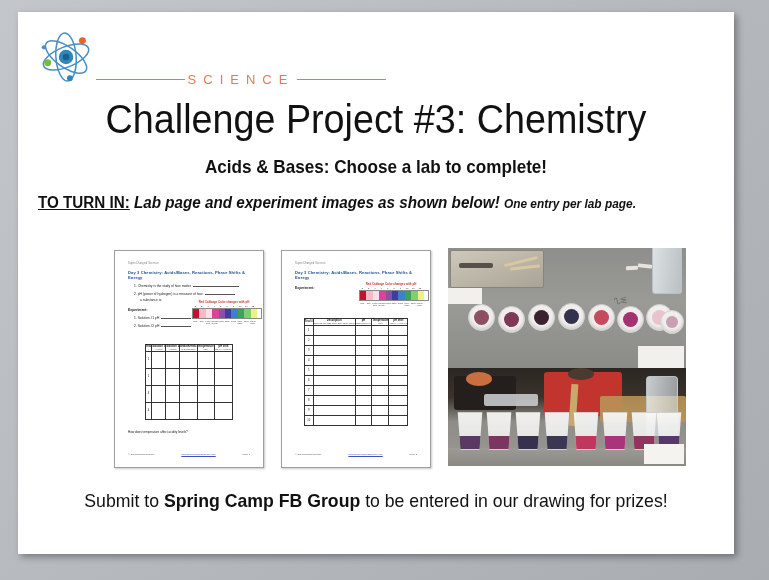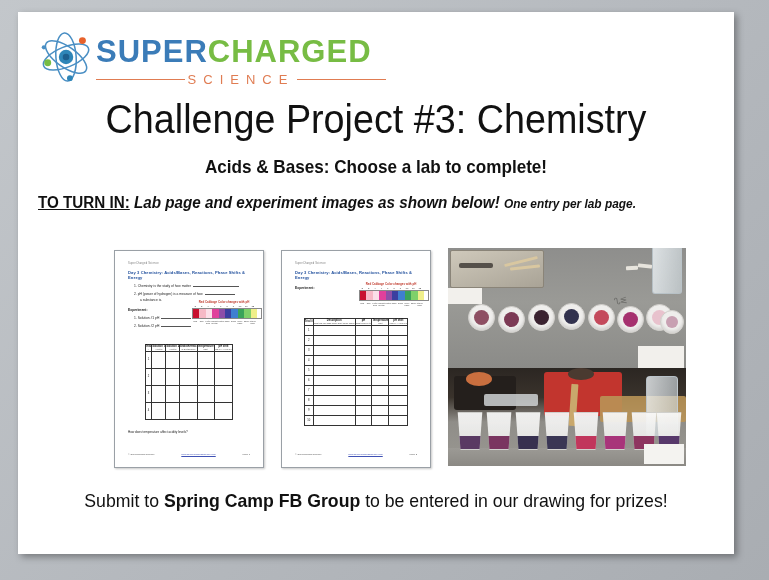--- a/index.html
+++ b/index.html
@@ -141,21 +141,20 @@
         <ellipse cx="29" cy="28" rx="25" ry="10.5" transform="rotate(35 29 28)"></ellipse>
         <ellipse cx="29" cy="28" rx="25" ry="10.5" transform="rotate(86 29 28)"></ellipse>
       </g>
       <circle cx="29" cy="28" r="7.5" fill="#2f86b8"></circle>
       <circle cx="29" cy="28" r="3.4" fill="#1d5f8e"></circle>
       <circle cx="46" cy="11" r="3.6" fill="#e8622b"></circle>
       <circle cx="10" cy="34" r="3.6" fill="#76bc44"></circle>
       <circle cx="33" cy="50" r="3.0" fill="#2f86b8"></circle>
       <circle cx="6" cy="18" r="2.2" fill="#4a8fc4"></circle>
     </svg>
-    <div class="logo-word"><span class="w-super">SUPER</span><span class="w-charged">CHARGED</span></div>
     <div class="logo-sci-wrap">
       <span class="sci-line"></span>
       <span class="logo-sci">SCIENCE</span>
       <span class="sci-line"></span>
     </div>
   </div>
 
 
   <div class="title">Challenge Project #3: Chemistry</div>
   <div class="subtitle">Acids &amp; Bases: Choose a lab to complete!</div>

